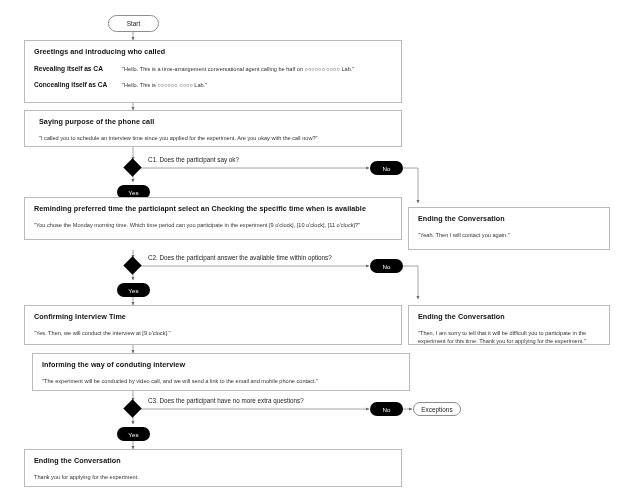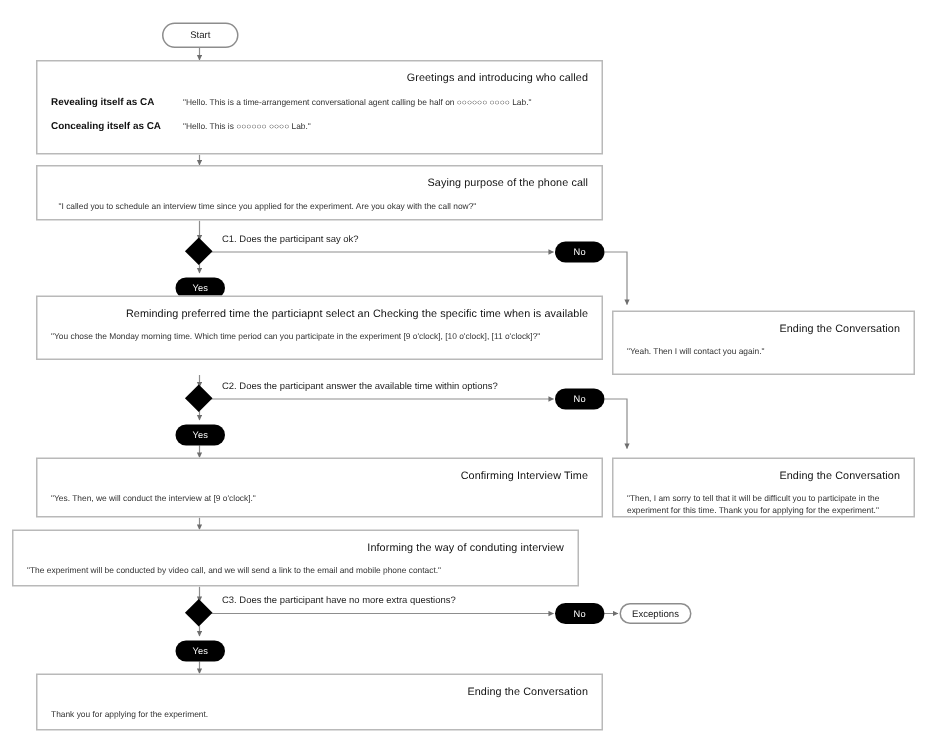--- a/index.html
+++ b/index.html
@@ -26,25 +26,24 @@
     box-sizing: border-box;
   }
   
   .box {
     border: 1px solid #b9b9b9;
     background: #ffffff;
     padding: 7px 9px 8px 9px;
   }
   .box-title {
     font-size: 7.2px;
-    font-weight: normal;
+    font-weight: bold;
     letter-spacing: 0.01em;
     line-height: 1.2;
     color: #111111;
-    text-align: right;
   }
   .box-body {
     font-size: 5.6px;
     line-height: 1.45;
     color: #333333;
     margin-top: 7px;
   }
   .utt-row {
     display: flex;
     align-items: baseline;
@@ -208,21 +207,21 @@
   <div class="node box" style="left:24px; top:305px; width:378px; height:40px;">
     <div class="box-title">Confirming Interview Time</div>
     <div class="box-body">"Yes. Then, we will conduct the interview at [9 o'clock]."</div>
   </div>
 
   <div class="node box" style="left:408px; top:305px; width:202px; height:40px;">
     <div class="box-title">Ending the Conversation</div>
     <div class="box-body">"Then, I am sorry to tell that it will be difficult you to participate in the experiment for this time. Thank you for applying for the experiment."</div>
   </div>
 
-  <div class="node box" style="left:8px; top:353px; width:378px; height:38px;">
+  <div class="node box" style="left:32px; top:353px; width:378px; height:38px;">
     <div class="box-title">Informing the way of conduting interview</div>
     <div class="box-body">"The experiment will be conducted by video call, and we will send a link to the email and mobile phone contact."</div>
   </div>
 
   <div class="node diamond" style="left:126px; top:402px;"></div>
   <div class="cond-label" style="left:148px; top:397px;">C3. Does the participant have no more extra questions?</div>
   <div class="node tag" style="left:370px; top:402px; width:33px; height:14px;">
     <span>No</span>
   </div>
   <div class="node pill" style="left:413px; top:402px; width:48px; height:14px;">

